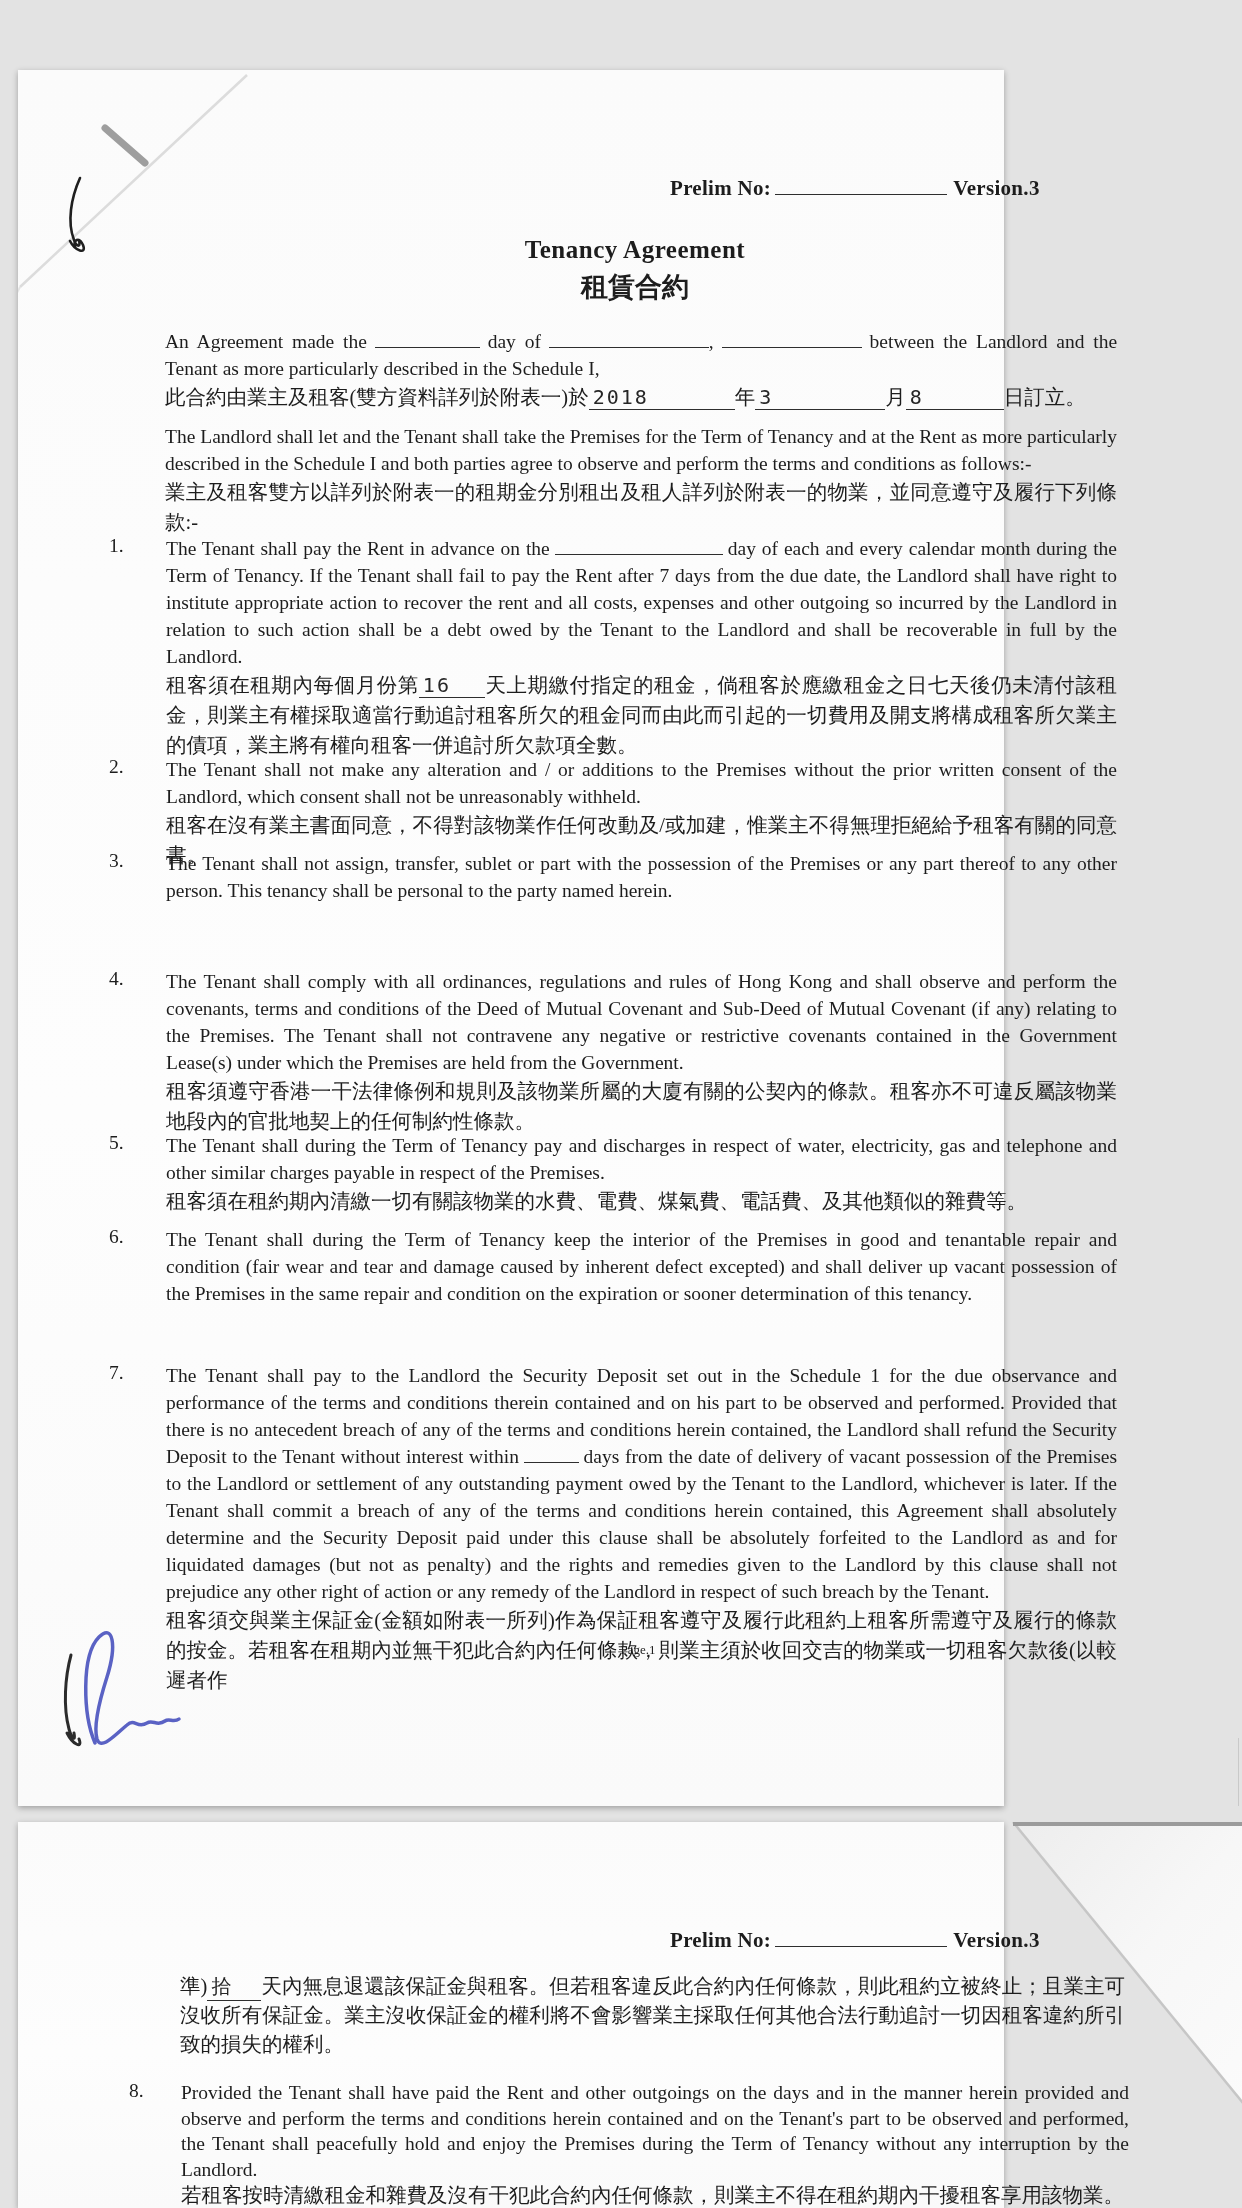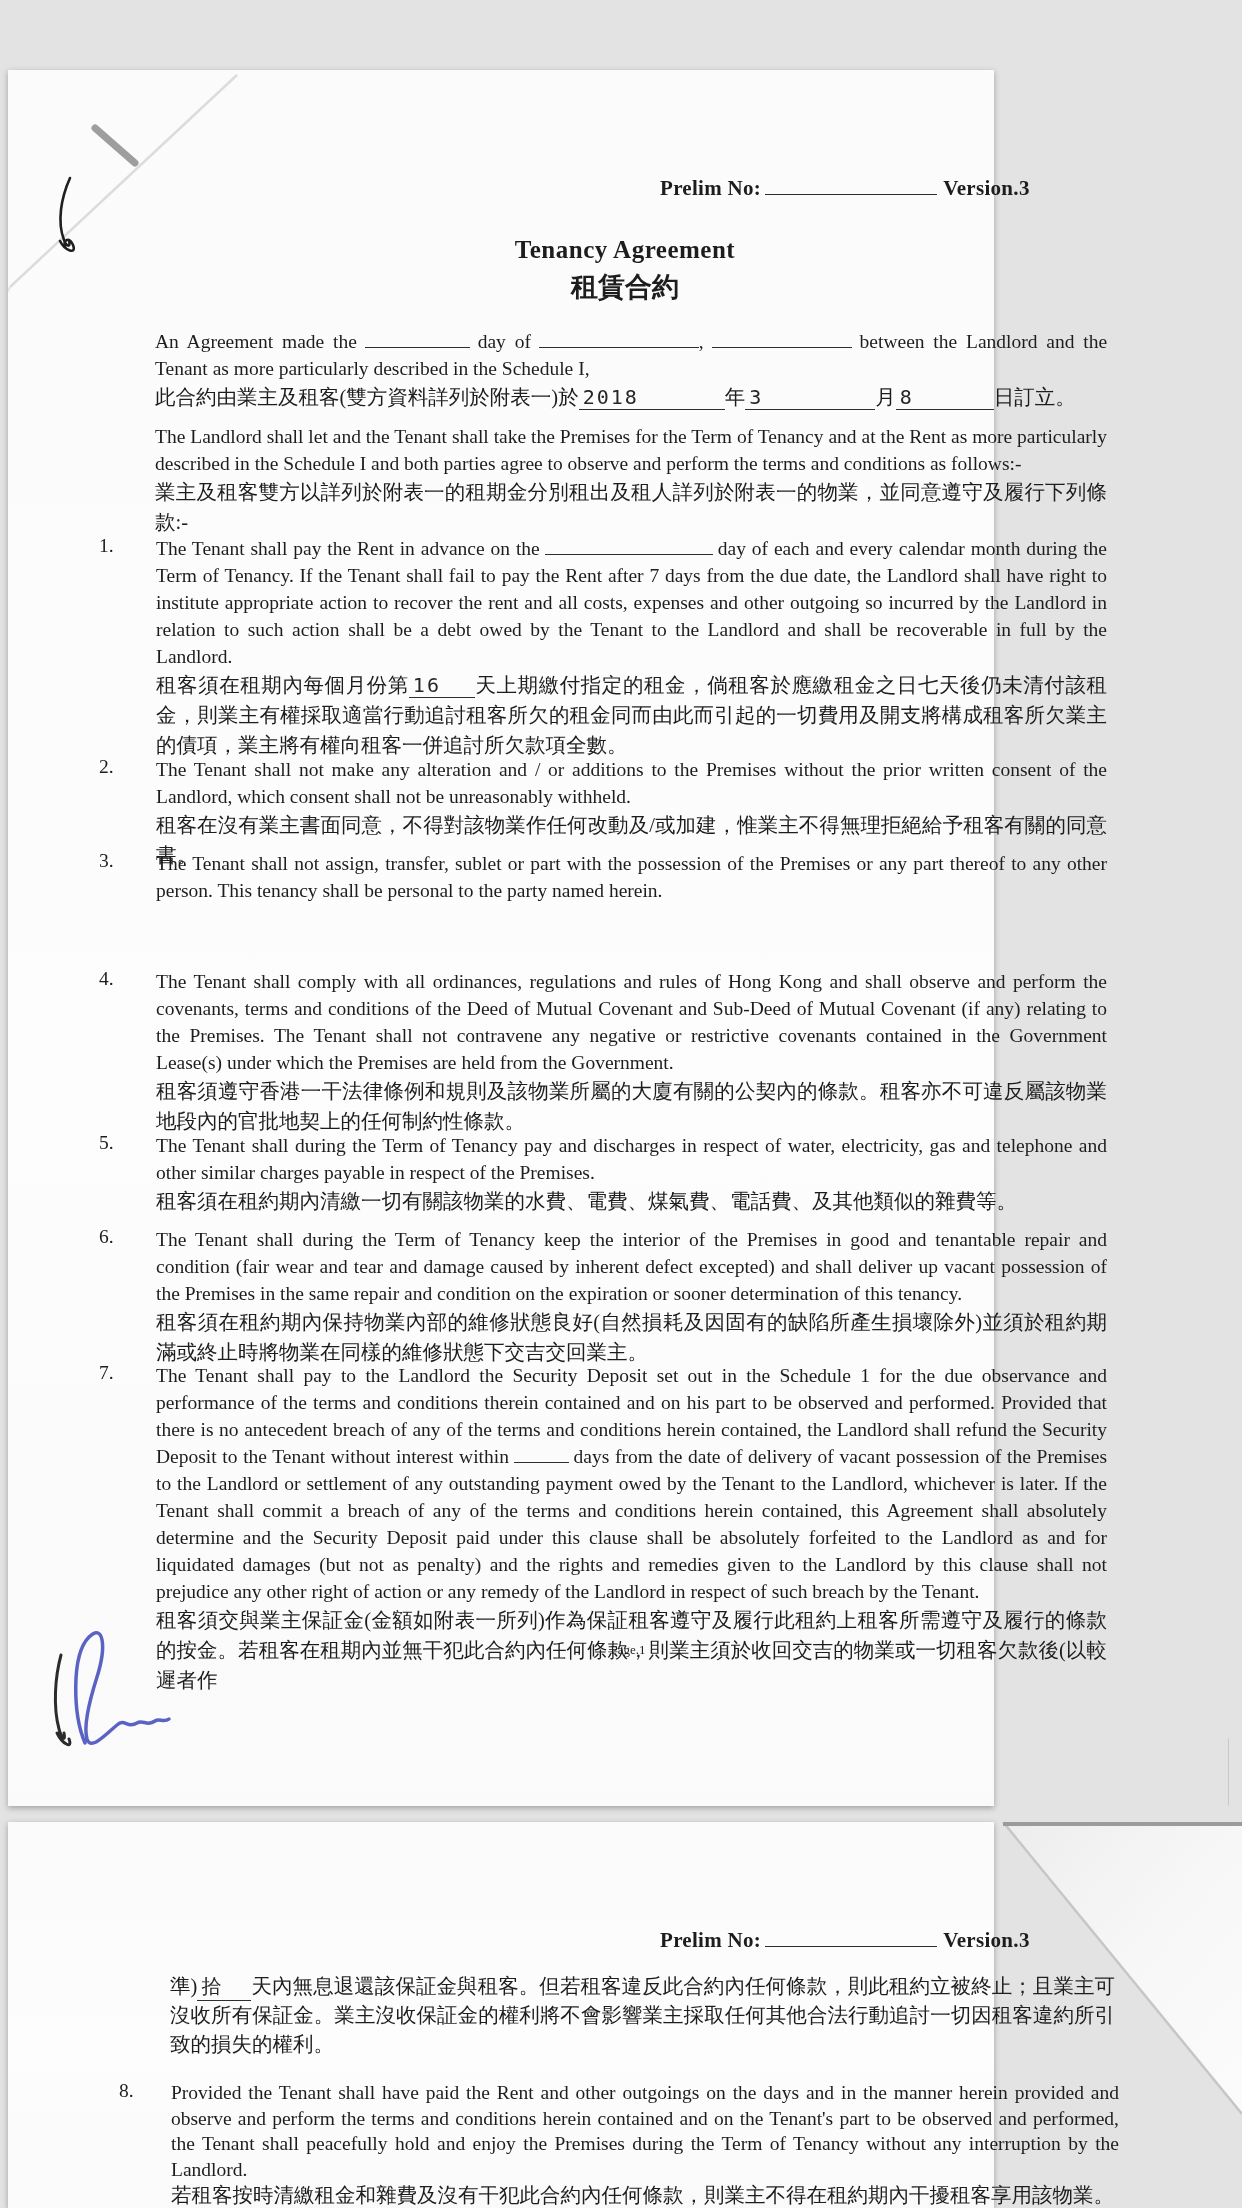--- a/index.html
+++ b/index.html
@@ -3,21 +3,21 @@
 <meta charset="utf-8">
 <style>
   html,body{margin:0;padding:0;}
   body{
     width:1242px;height:2208px;position:relative;overflow:hidden;
     background:#e3e3e3;
     font-family:"Liberation Serif","DejaVu Serif",serif;
     color:#1d1d1d;
   }
   .page{
-    position:absolute;left:8px;width:986px;
+    position:absolute;left:18px;width:986px;
     background:linear-gradient(180deg,#fbfbfb 0%,#fdfdfd 60%,#fafafa 100%);
     box-shadow:0 2px 6px rgba(0,0,0,.30);
   }
   #page1{top:70px;height:1736px;}
   #page2{top:1822px;height:386px;}
   .abs{position:absolute;}
   .prelim{position:absolute;left:652px;top:106px;font-weight:bold;font-size:21px;letter-spacing:.3px;white-space:nowrap;}
   .prelim .bl{width:172px;height:18px;margin:0 6px 0 4px;}
   .t-en{position:absolute;top:166px;left:0;width:1234px;text-align:center;font-size:25px;font-weight:bold;letter-spacing:.5px;}
   .t-zh{position:absolute;top:199px;left:0;width:1234px;text-align:center;font-size:27px;font-weight:bold;}
@@ -115,21 +115,20 @@
     <div class="ctext">
       <span class="en">The Tenant shall during the Term of Tenancy pay and discharges in respect of water, electricity, gas and telephone and other similar charges payable in respect of the Premises.</span><br>
       <span class="zh">租客須在租約期內清繳一切有關該物業的水費、電費、煤氣費、電話費、及其他類似的雜費等。</span>
     </div>
   </div>
 
   <div class="clause" style="top:1156px">
     <span class="cnum">6.</span>
     <div class="ctext">
       <span class="en">The Tenant shall during the Term of Tenancy keep the interior of the Premises in good and tenantable repair and condition (fair wear and tear and damage caused by inherent defect excepted) and shall deliver up vacant possession of the Premises in the same repair and condition on the expiration or sooner determination of this tenancy.</span><br>
-      <span class="zh">租客須在租約期內保持物業內部的維修狀態良好(自然損耗及因固有的缺陷所產生損壞除外)並須於租約期滿或終止時將物業在同樣的維修狀態下交吉交回業主。</span>
     </div>
   </div>
 
   <div class="clause" style="top:1292px">
     <span class="cnum">7.</span>
     <div class="ctext">
       <span class="en">The Tenant shall pay to the Landlord the Security Deposit set out in the Schedule 1 for the due observance and performance of the terms and conditions therein contained and on his part to be observed and performed. Provided that there is no antecedent breach of any of the terms and conditions herein contained, the Landlord shall refund the Security Deposit to the Tenant without interest within</span>
       <span class="bl" style="width:55px"></span>
       <span class="en">days from the date of delivery of vacant possession of the Premises to the Landlord or settlement of any outstanding payment owed by the Tenant to the Landlord, whichever is later. If the Tenant shall commit a breach of any of the terms and conditions herein contained, this Agreement shall absolutely determine and the Security Deposit paid under this clause shall be absolutely forfeited to the Landlord as and for liquidated damages (but not as penalty) and the rights and remedies given to the Landlord by this clause shall not prejudice any other right of action or any remedy of the Landlord in respect of such breach by the Tenant.</span><br>
       <span class="zh">租客須交與業主保証金(金額如附表一所列)作為保証租客遵守及履行此租約上租客所需遵守及履行的條款的按金。若租客在租期內並無干犯此合約內任何條款，則業主須於收回交吉的物業或一切租客欠款後(以較遲者作</span>

